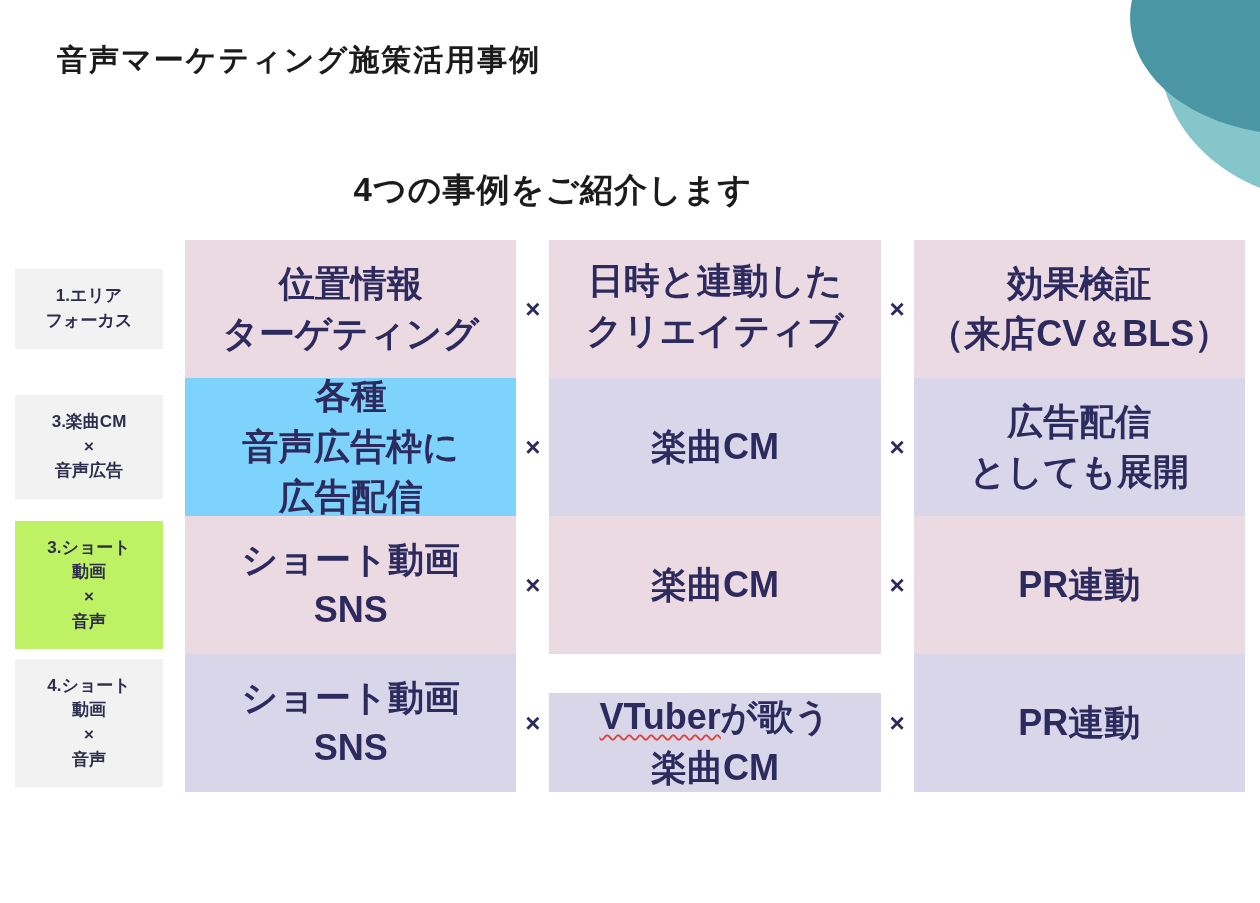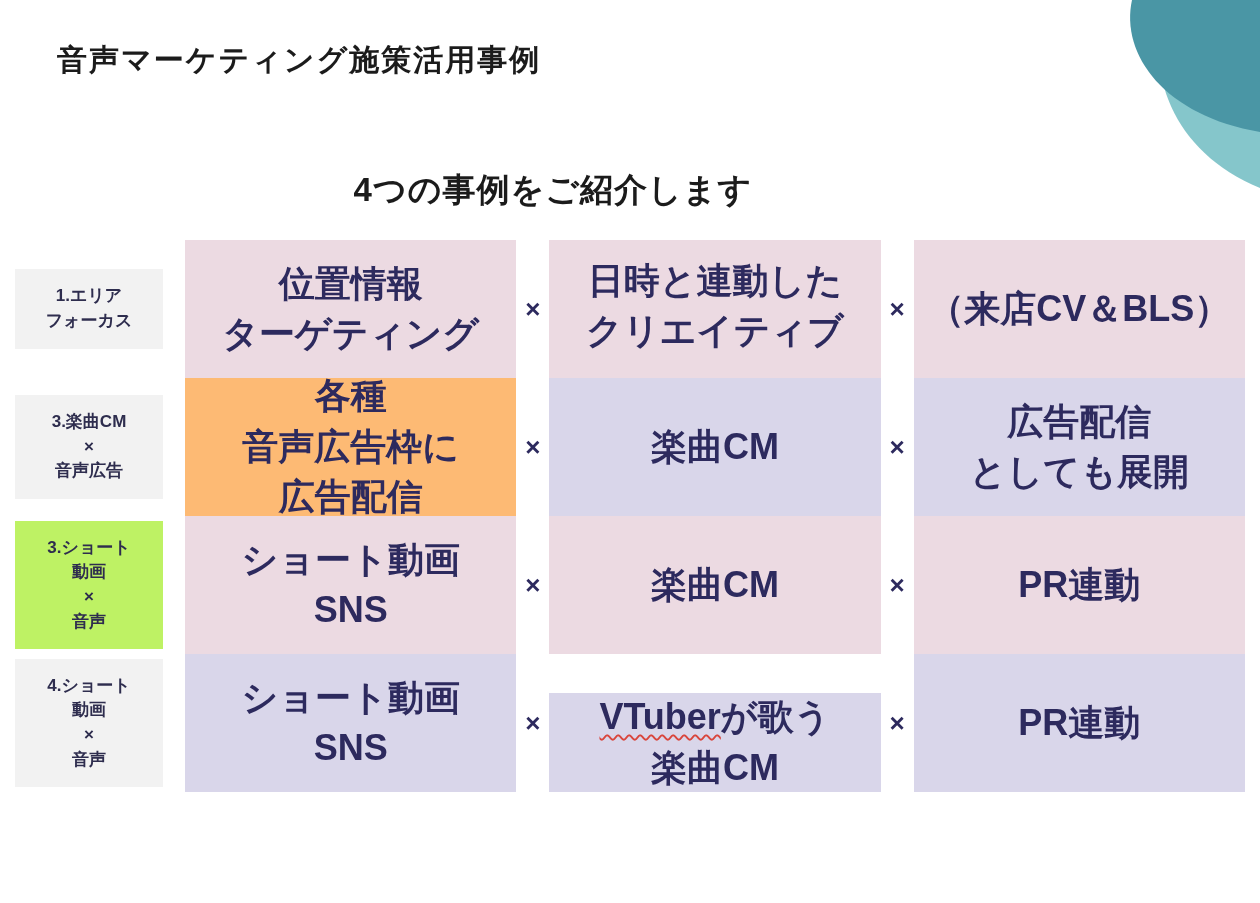--- a/index.html
+++ b/index.html
@@ -68,30 +68,31 @@
         <div class="cell-line">位置情報</div>
         <div class="cell-line">ターゲティング</div>
       </div>
       <div class="sep" style="color: rgb(45, 42, 94);">×</div>
       <div class="cell" style="background: rgb(236, 218, 226); color: rgb(45, 42, 94); font-family: Liberation Mono, monospace;">
         <div class="cell-line">日時と連動した</div>
         <div class="cell-line">クリエイティブ</div>
       </div>
       <div class="sep" style="color: rgb(45, 42, 94);">×</div>
       <div class="cell" style="background: rgb(236, 218, 226); color: rgb(45, 42, 94);">
+        <div class="cell-line">効果検証</div>
         <div class="cell-line">（来店CV＆BLS）</div>
       </div>
     </div>
     <div class="row">
       <div class="row-label" style="background: rgb(242, 242, 242); color: rgb(46, 45, 78);">
         <div class="label-line">3.楽曲CM</div>
         <div class="label-line">×</div>
         <div class="label-line">音声広告</div>
       </div>
-      <div class="cell" style="background: #fdba74; color: rgb(45, 42, 94);">
+      <div class="cell" style="background: #7dd3fc; color: rgb(45, 42, 94);">
         <div class="cell-line">各種</div>
         <div class="cell-line">音声広告枠に</div>
         <div class="cell-line">広告配信</div>
       </div>
       <div class="sep" style="color: rgb(45, 42, 94);">×</div>
       <div class="cell" style="background: rgb(217, 214, 234); color: rgb(45, 42, 94);">
         <div class="cell-line">楽曲CM</div>
       </div>
       <div class="sep" style="color: rgb(45, 42, 94);">×</div>
       <div class="cell" style="background: rgb(217, 214, 234); color: rgb(45, 42, 94);">

